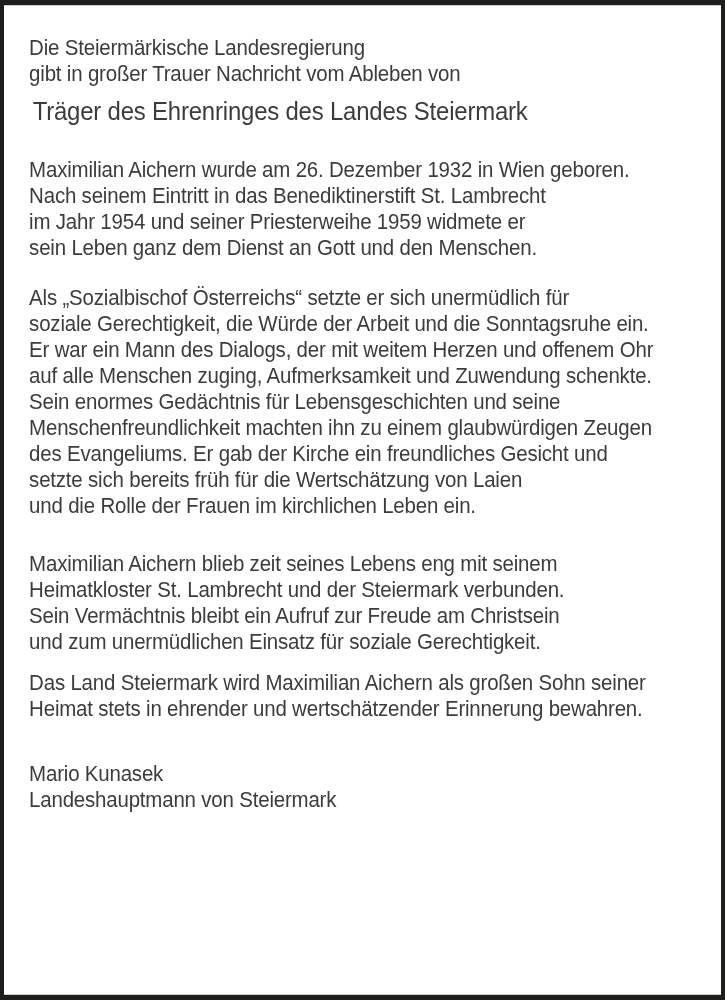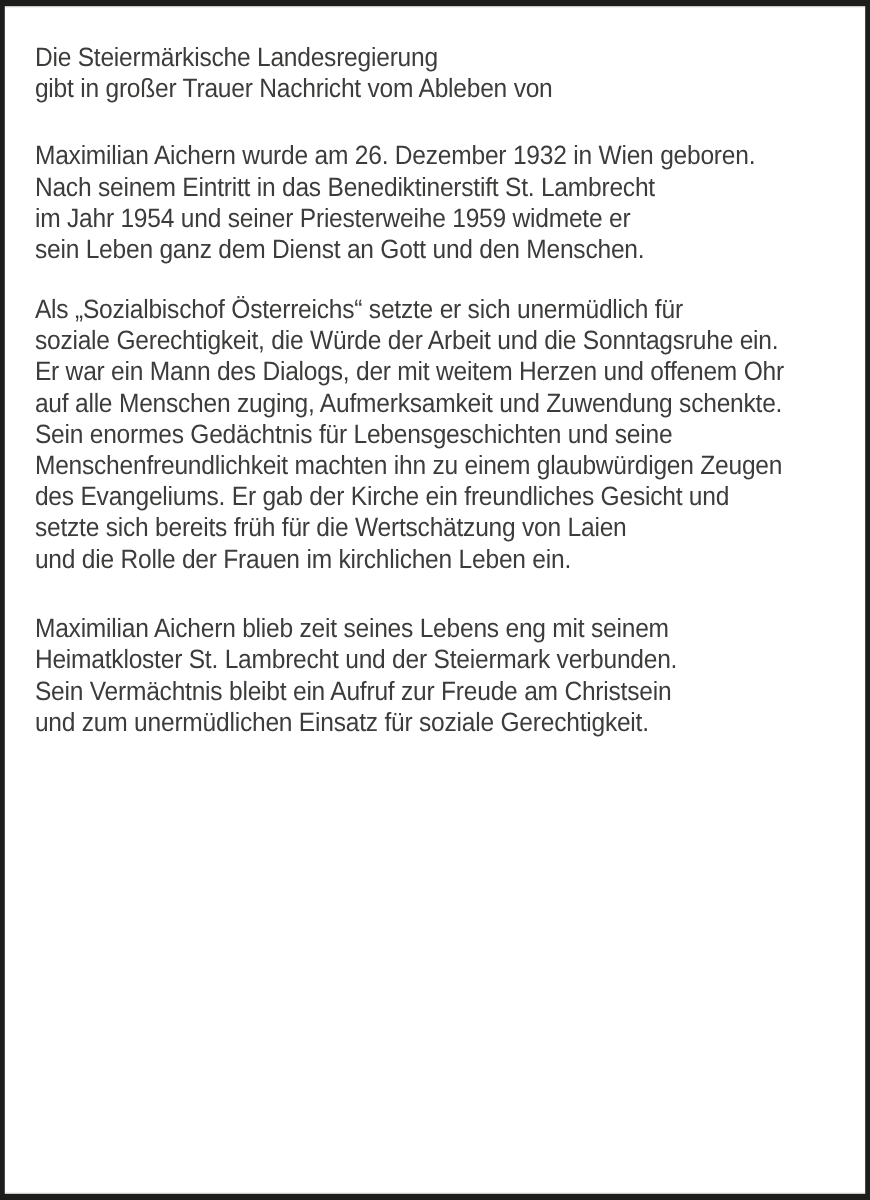--- a/index.html
+++ b/index.html
@@ -64,20 +64,23 @@
 <body>
 
 <div class="notice">
 
   <div class="intro">
     <span class="line body-line">Die Steiermärkische Landesregierung</span>
     <span class="line body-line">gibt in großer Trauer Nachricht vom Ableben von</span>
   </div>
 
 
+  <div class="subtitle-block">
+    <span class="line subtitle-line">Träger des Ehrenringes des Landes Steiermark</span>
+  </div>
 
   <div class="para para-1">
     <span class="line body-line">Maximilian Aichern wurde am 26. Dezember 1932 in Wien geboren.</span>
     <span class="line body-line">Nach seinem Eintritt in das Benediktinerstift St. Lambrecht</span>
     <span class="line body-line">im Jahr 1954 und seiner Priesterweihe 1959 widmete er</span>
     <span class="line body-line">sein Leben ganz dem Dienst an Gott und den Menschen.</span>
   </div>
 
   <div class="para para-2">
     <span class="line body-line">Als „Sozialbischof Österreichs“ setzte er sich unermüdlich für</span>
@@ -92,15 +95,23 @@
   </div>
 
   <div class="para para-3">
     <span class="line body-line">Maximilian Aichern blieb zeit seines Lebens eng mit seinem</span>
     <span class="line body-line">Heimatkloster St. Lambrecht und der Steiermark verbunden.</span>
     <span class="line body-line">Sein Vermächtnis bleibt ein Aufruf zur Freude am Christsein</span>
     <span class="line body-line">und zum unermüdlichen Einsatz für soziale Gerechtigkeit.</span>
   </div>
 
 
+  <div class="closing-block">
+    <span class="line body-line">Das Land Steiermark wird Maximilian Aichern als großen Sohn seiner</span>
+    <span class="line body-line">Heimat stets in ehrender und wertschätzender Erinnerung bewahren.</span>
+  </div>
 
+  <div class="signature">
+    <span class="line body-line">Mario Kunasek</span>
+    <span class="line body-line">Landeshauptmann von Steiermark</span>
+  </div>
 
 </div>
 
 </body></html>

